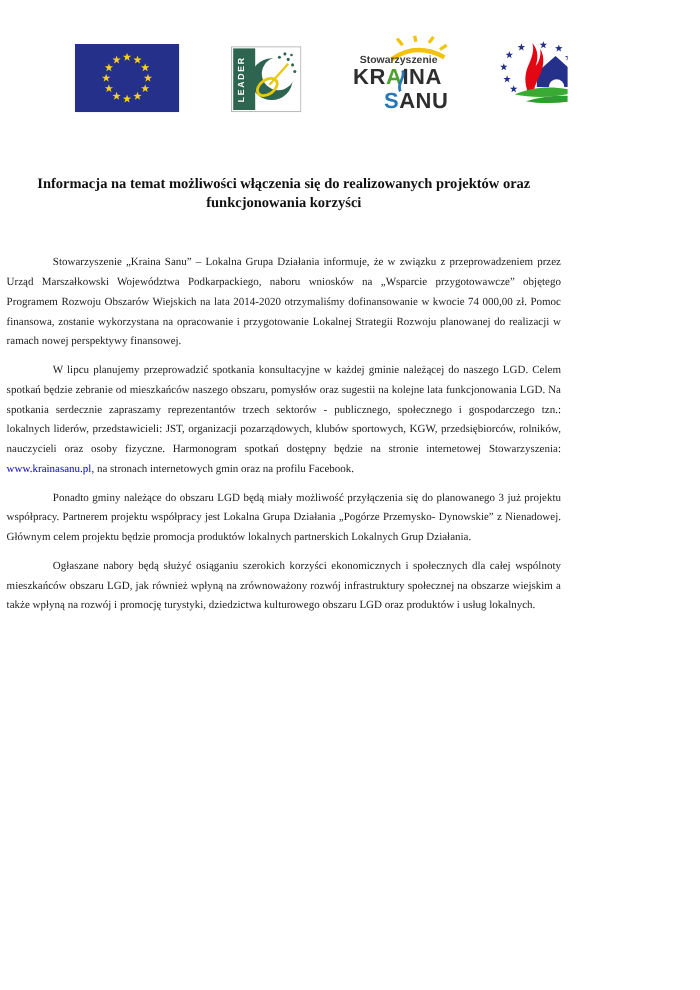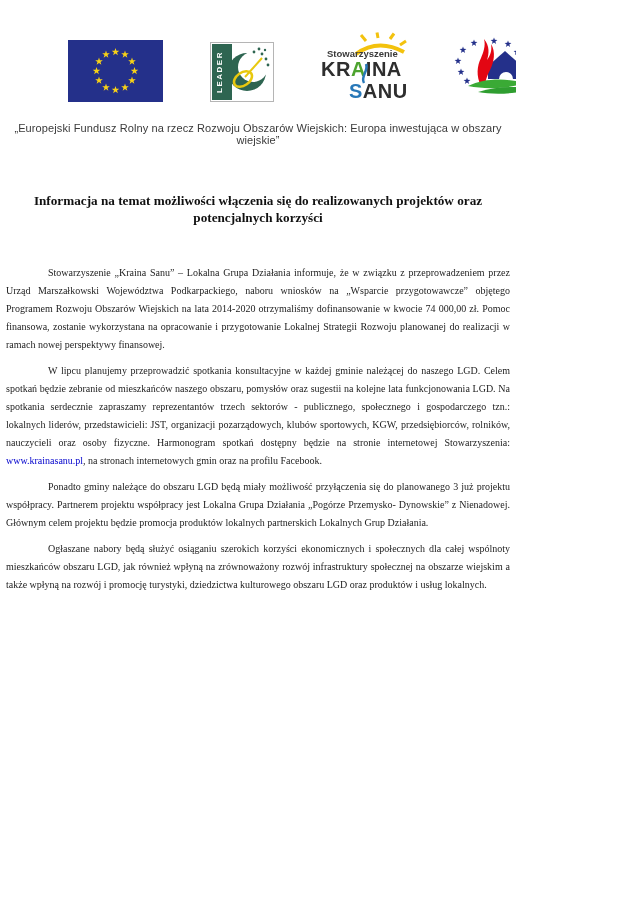--- a/index.html
+++ b/index.html
@@ -143,23 +143,22 @@
           <text x="80" y="16"><tspan fill="#e30613">P</tspan><tspan fill="#24308a">rogram</tspan></text>
           <text x="80" y="24"><tspan fill="#e30613">R</tspan><tspan fill="#24308a">ozwoju</tspan></text>
           <text x="80" y="32"><tspan fill="#e30613">O</tspan><tspan fill="#24308a">bszarów</tspan></text>
           <text x="80" y="40"><tspan fill="#e30613">W</tspan><tspan fill="#24308a">iejskich</tspan></text>
           <text x="72" y="49" font-size="5.8" fill="#e30613" font-weight="normal">na lata 2014-2020</text>
         </g>
       </svg>
     </div>
   </div>
 
-  <div class="caption">„Europejski Fundusz Rolny na rzecz Rozwoju Obszarów Wiejskich:  Europa inwestująca w obszary wiejskie”</div>
 
-  <div class="title">Informacja na temat możliwości włączenia się do realizowanych projektów oraz potencjalnych korzyści</div>
+  <div class="title">Informacja na temat możliwości włączenia się do realizowanych projektów oraz funkcjonowania korzyści</div>
 
   <div class="bodytext">
     <p>Stowarzyszenie „Kraina Sanu” – Lokalna Grupa Działania informuje, że w związku z przeprowadzeniem przez Urząd Marszałkowski Województwa Podkarpackiego, naboru wniosków na „Wsparcie przygotowawcze” objętego Programem Rozwoju Obszarów Wiejskich na lata 2014-2020 otrzymaliśmy dofinansowanie w kwocie 74 000,00 zł. Pomoc finansowa, zostanie wykorzystana na opracowanie i przygotowanie Lokalnej Strategii Rozwoju planowanej do realizacji w ramach nowej perspektywy finansowej.</p>
     <p><span>W lipcu planujemy przeprowadzić spotkania konsultacyjne w każdej gminie należącej do naszego LGD. Celem spotkań będzie zebranie od mieszkańców naszego obszaru, pomysłów oraz sugestii na kolejne lata funkcjonowania LGD. Na spotkania serdecznie zapraszamy reprezentantów trzech sektorów - publicznego, społecznego i gospodarczego tzn.: lokalnych liderów, przedstawicieli: JST, organizacji pozarządowych, klubów sportowych, KGW, przedsiębiorców, rolników, nauczycieli oraz osoby fizyczne. Harmonogram spotkań dostępny będzie na stronie internetowej Stowarzyszenia: </span><a class="doclink">www.krainasanu.pl</a><span>, na stronach internetowych gmin oraz na profilu Facebook.</span></p>
     <p>Ponadto gminy należące do obszaru LGD będą miały możliwość przyłączenia się do planowanego 3 już projektu współpracy. Partnerem projektu współpracy jest Lokalna Grupa Działania „Pogórze Przemysko- Dynowskie” z Nienadowej. Głównym celem projektu będzie promocja produktów lokalnych partnerskich Lokalnych Grup Działania.</p>
     <p>Ogłaszane nabory będą służyć osiąganiu szerokich korzyści ekonomicznych i społecznych dla całej wspólnoty mieszkańców obszaru LGD, jak również wpłyną na zrównoważony rozwój infrastruktury społecznej na obszarze wiejskim a także wpłyną na rozwój i promocję turystyki, dziedzictwa kulturowego obszaru LGD oraz produktów i usług lokalnych.</p>
   </div>
 
 </div>
 

